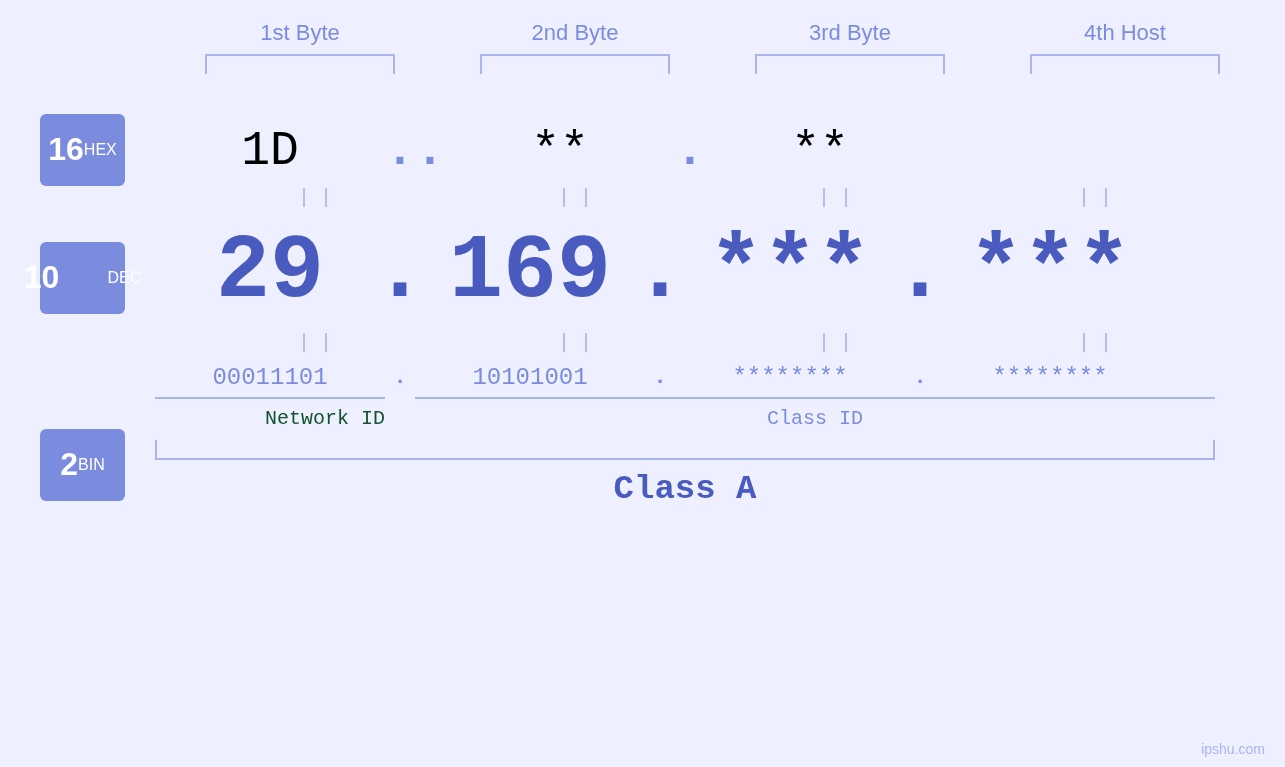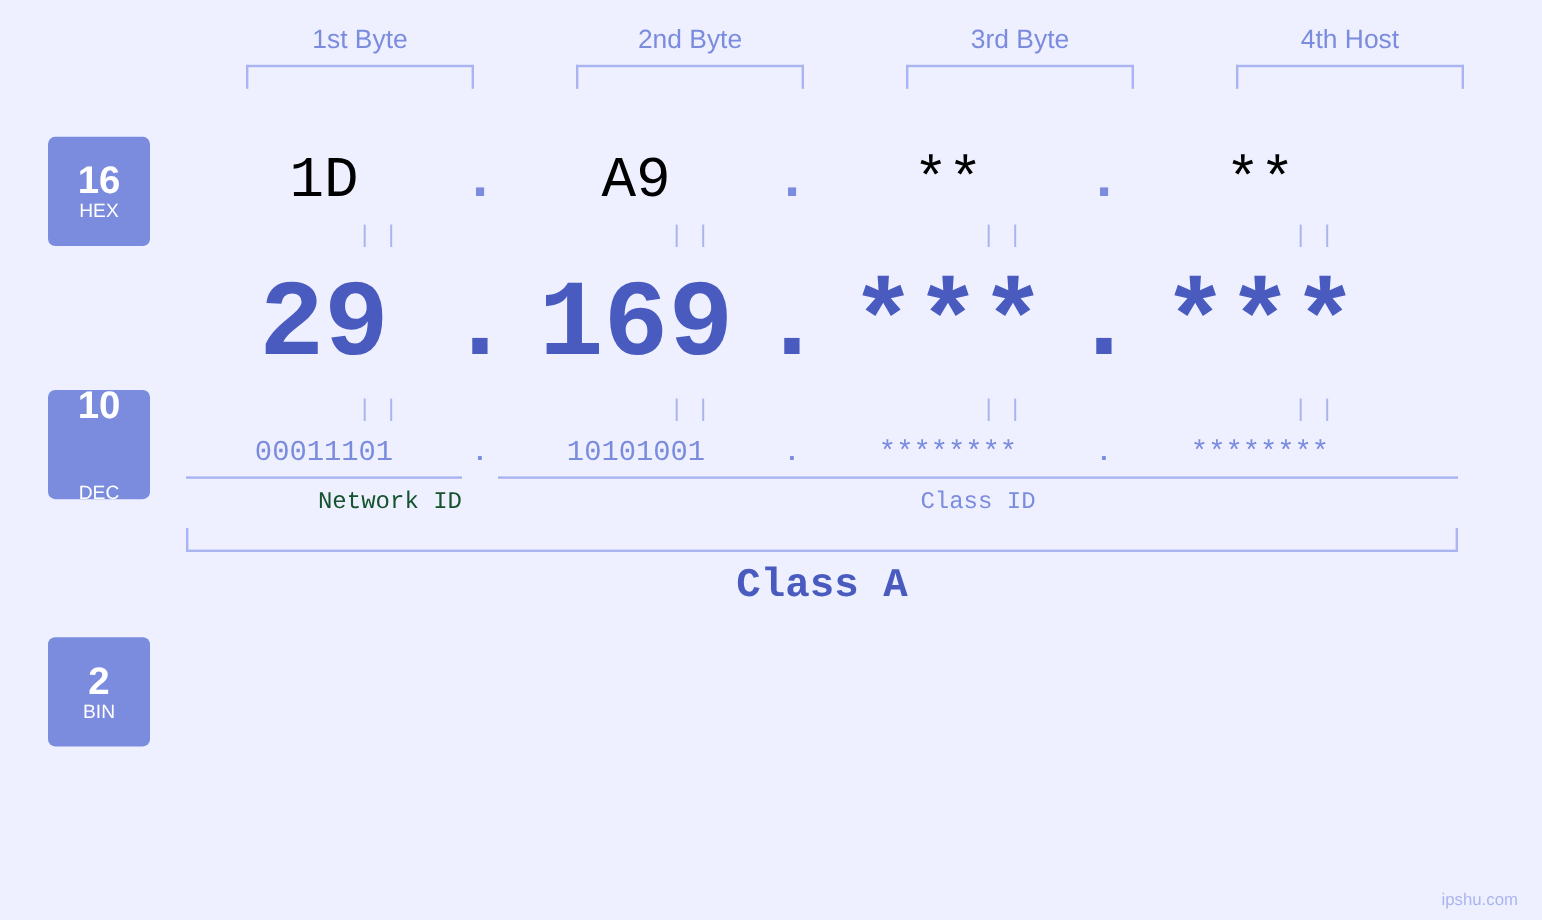--- a/index.html
+++ b/index.html
@@ -63,43 +63,43 @@
       align-items: flex-start;
       margin-left: 40px;
       gap: 0px;
     }
 
     .base-badge {
       background: #7b8cde;
       color: white;
       border-radius: 6px;
       width: 85px;
-      height: 91px;
-      display: flex;
-      flex-direction: column;
+      height: 72px;
+      display: flex;
+      flex-direction: row;
       align-items: center;
       justify-content: center;
       font-size: 28px;
       font-weight: bold;
       font-family: Arial, sans-serif;
       margin-bottom: 0px;
     }
 
     .base-badge .base-num {
       font-size: 32px;
       line-height: 1.1;
     }
 
     .base-badge .base-label {
       font-size: 16px;
       font-weight: normal;
     }
 
     .badge-hex { margin-top: 40px; }
-    .badge-dec { margin-top: 120px; gap: 48px; }
+    .badge-dec { margin-top: 56px; gap: 48px; }
     .badge-bin { margin-top: 115px; }
 
     
     .row-hex, .row-dec, .row-bin {
       display: flex;
       align-items: center;
       width: 1060px;
     }
 
     .row-hex { margin-top: 50px; }
@@ -227,23 +227,20 @@
       </div>
     </div>
 
     <div style="display:flex; flex-direction:column; margin-left:30px;">
 
       <div class="row-hex">
         <div class="cell">
           <span class="hex-value">1D</span>
         </div>
         <div class="dot hex-dot"> . </div>
-        <div class="cell">
-          <span class="hex-value">A9</span>
-        </div>
         <div class="dot hex-dot"> . </div>
         <div class="cell">
           <span class="hex-value">**</span>
         </div>
         <div class="dot hex-dot"> . </div>
         <div class="cell">
           <span class="hex-value">**</span>
         </div>
       </div>
 

